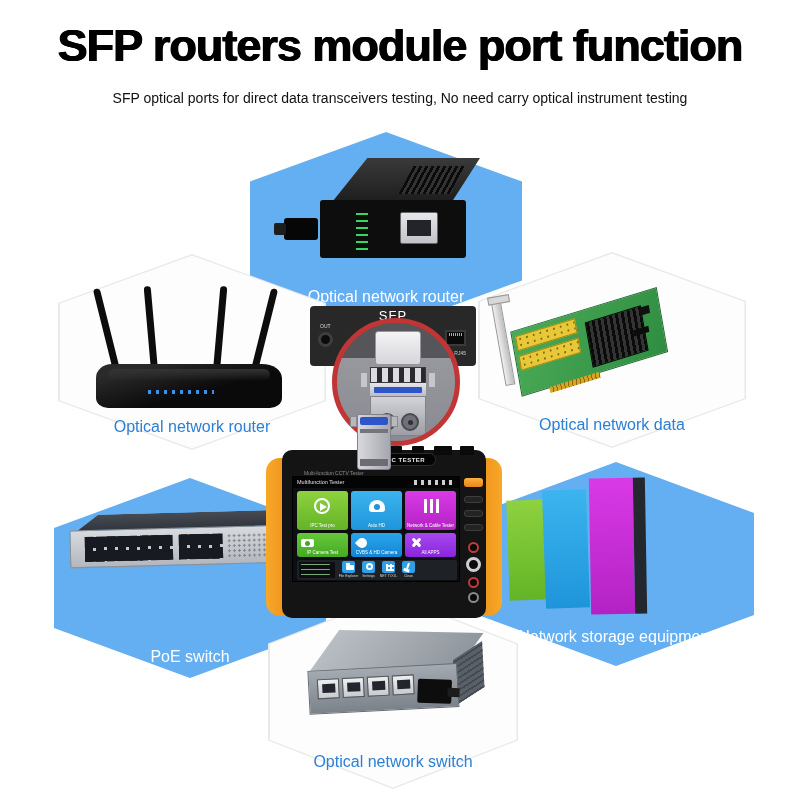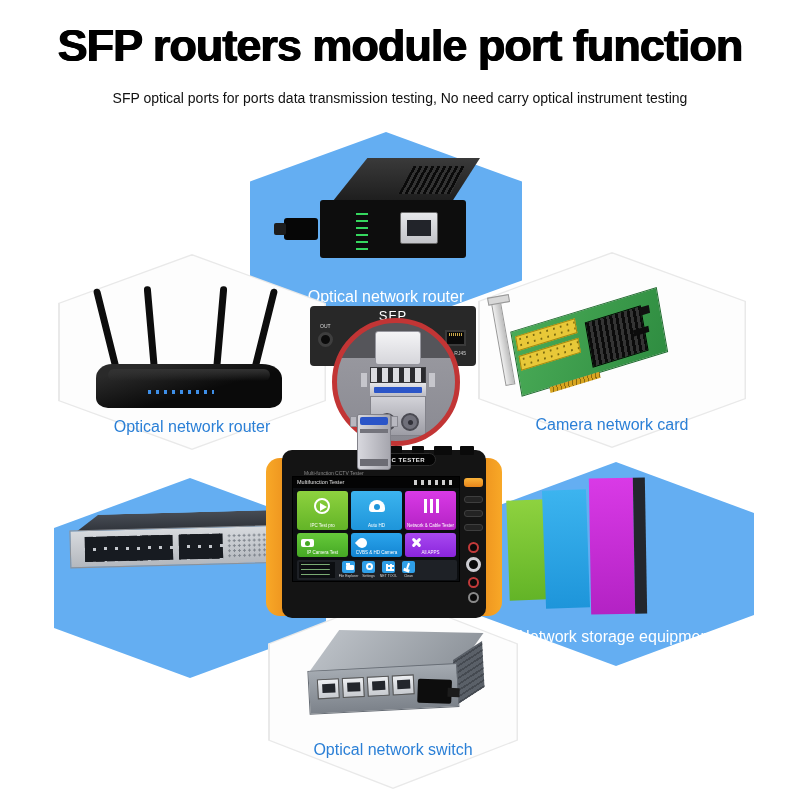--- a/index.html
+++ b/index.html
@@ -187,45 +187,46 @@
   .j3{top:127px;width:11px;height:11px;border:2px solid #c23a3a}
   .j4{top:142px;width:11px;height:11px;border:2px solid #8a8a8a}
 </style>
 </head>
 <body>
 
 <div class="stage">
 
   <div class="title">SFP routers module port function</div>
   <div class="subtitle">
-    <div>SFP optical ports for ports data transmission testing, No need carry optical instrument testing</div>
+    <div>SFP optical ports for direct data transceivers testing, No need carry optical instrument testing</div>
   </div>
 
   <div class="hexa blue" style="left:250px;top:132px;width:272px;height:198px">
     <div class="shape"></div>
     <div class="hexlabel lab-white" style="bottom:24px">Optical network router</div>
   </div>
   <div class="hexa white" style="left:58px;top:254px;width:268px;height:196px">
     <div class="shape"></div>
     <div class="hexlabel lab-blue" style="bottom:14px">Optical network router</div>
   </div>
   <div class="hexa white" style="left:478px;top:252px;width:268px;height:196px">
     <div class="shape"></div>
-    <div class="hexlabel lab-blue" style="bottom:14px">Camera network card</div>
+    <div class="hexlabel lab-blue" style="bottom:14px">Optical network data</div>
   </div>
   <div class="hexa blue" style="left:54px;top:478px;width:272px;height:200px">
     <div class="shape"></div>
+    <div class="hexlabel lab-white" style="bottom:12px">PoE switch</div>
   </div>
   <div class="hexa blue" style="left:478px;top:462px;width:276px;height:204px">
     <div class="shape"></div>
     <div class="hexlabel lab-white" style="bottom:20px">Network storage equipment</div>
   </div>
   <div class="hexa white" style="left:268px;top:595px;width:250px;height:194px">
     <div class="shape"></div>
-    <div class="hexlabel lab-blue" style="bottom:30px">Optical network switch</div>
+    <div class="hexlabel lab-blue" style="bottom:18px">Optical network switch</div>
   </div>
 
   <div class="dev" style="left:298px;top:158px;width:185px;height:110px">
     <div class="mc-top"></div>
     <div class="mc-vents"></div>
     <div class="mc-front"></div>
     <div class="mc-fiber"></div>
     <div class="mc-leds"></div>
     <div class="mc-rj45"></div>
   </div>

